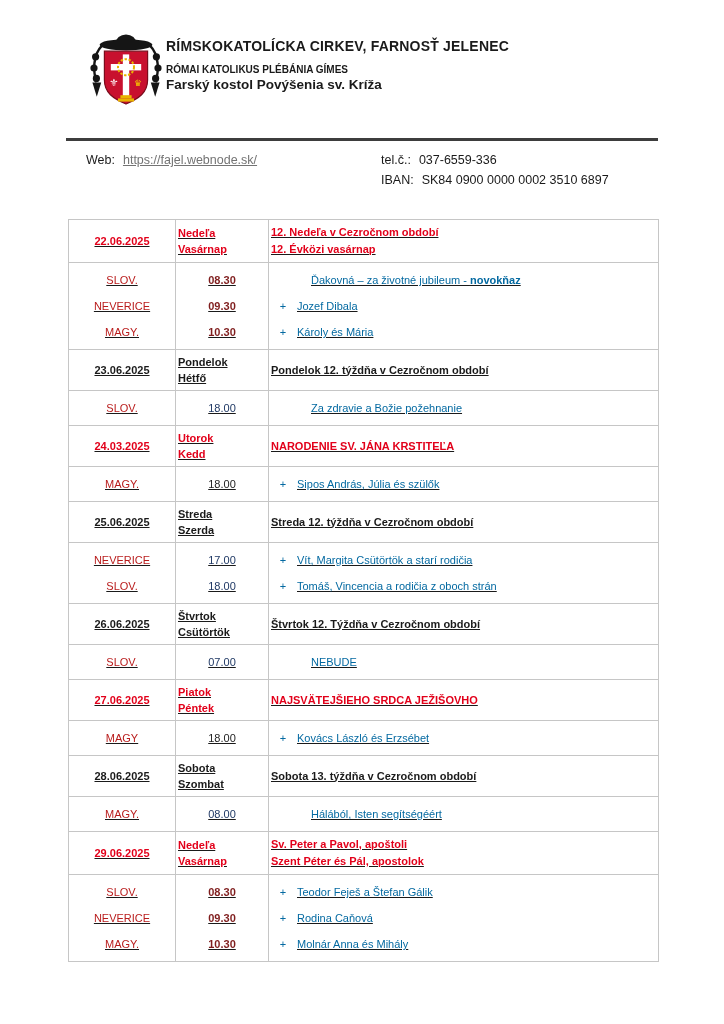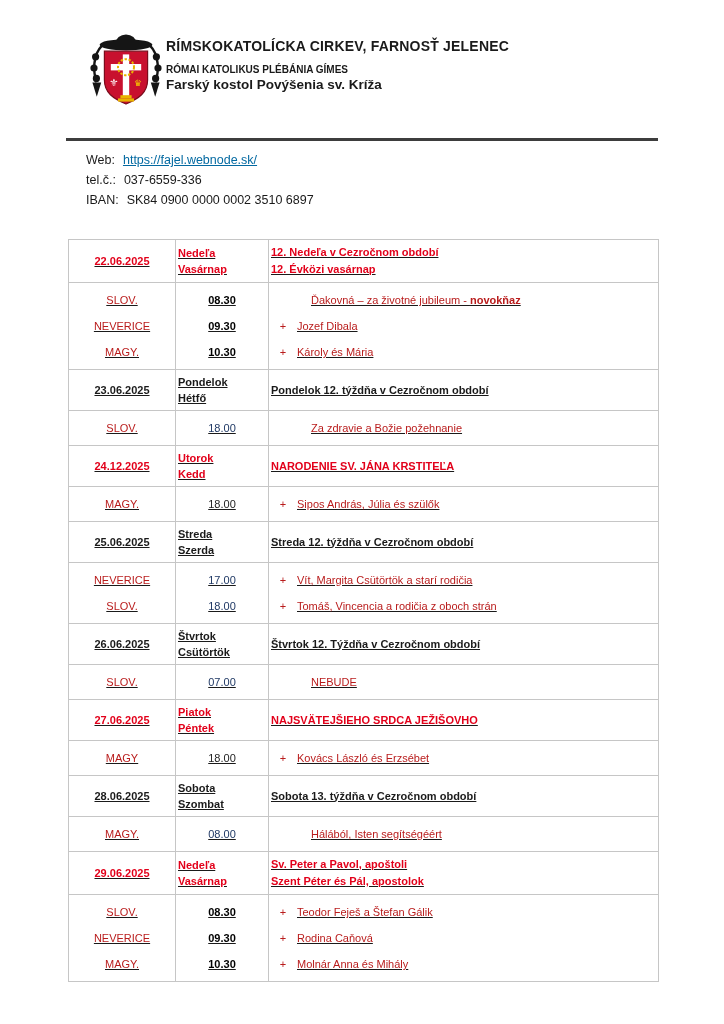--- a/index.html
+++ b/index.html
@@ -14,26 +14,26 @@
   
   .header { display:flex; align-items:flex-start; padding:26px 66px 0 86px; }
   .coa { width:80px; height:100px; flex:0 0 auto; }
   .titles { flex:1; text-align:left; padding-top:12px; }
   .title-sk { font-size:14px; font-weight:bold; letter-spacing:.2px; }
   .title-hu { font-size:10px; font-weight:bold; margin-top:10px; }
   .title-sub { font-size:13.5px; font-weight:bold; margin-top:2px; }
   .rule { height:3px; background:#3d3d3d; margin:12px 66px 0 66px; }
 
   
-  .contact { display:flex; padding:12px 66px 0 86px; font-size:12.5px;flex-direction:column; }
+  .contact { display:flex; padding:12px 66px 0 86px; font-size:12.5px; }
   .contact-left { width:295px; }
   .contact-right { flex:1; }
   .contact-line { display:flex; margin-bottom:6px; white-space:nowrap; }
   .contact-line .lbl { margin-right:8px; }
-  a.weblink { color:#0369a1; text-decoration:underline; }
+  a.weblink { color:#737373; text-decoration:underline; }
 
   
   table.sched {
     border-collapse:collapse; table-layout:fixed;
     margin:26px 13px 0 68px; width:590px;
     font-size:11px;
     text-decoration:underline;
   }
   td { border:1px solid #c6c6c6; vertical-align:middle; background:#fff; }
   col.c1 { width:107px; } col.c2 { width:93px; } col.c3 { width:390px; }
@@ -42,22 +42,22 @@
   tr.day-head td.c-date { text-align:center; }
   tr.day-head td.c-day  { line-height:16px; }
   tr.day-head td.c-title{ text-align:left; line-height:17px; }
   tr.day-head.red td { color:#E2001A; }
   tr.day-head.black td { color:#1a1a1a; }
 
   tr.mass td { padding:4px 0; }
   .line { height:26px; line-height:26px; }
   td.c-langs { text-align:center; color:#b91c1c; }
   td.c-times { text-align:center; }
-  td.c-ints  { text-align:left; color:#b91c1c; padding-left:8px !important; }
-  .tm-red   { color:#000000; font-weight:bold; }
+  td.c-ints  { text-align:left; color:#0369a1; padding-left:8px !important; }
+  .tm-red   { color:#7f1d1d; font-weight:bold; }
   .tm-blue  { color:#1F3864; }
   .tm-black { color:#222222; }
   .int-line .plus { display:inline-block; width:12px; margin-right:8px; text-align:center; }
   .int-line.indent { padding-left:34px; }
   .bold-part { font-weight:bold; }
 </style>
 </head>
 <body>
 
 <div class="page">
@@ -171,21 +171,21 @@
             <div class="line">SLOV.</div>
           </td>
           <td class="c-times">
             <div class="line tm-blue">18.00</div>
           </td>
           <td class="c-ints">
             <div class="line int-line indent"><span>Za zdravie a Božie požehnanie</span></div>
           </td>
         </tr>
         <tr class="day-head red">
-          <td class="c-date">24.12.2025</td>
+          <td class="c-date">24.03.2025</td>
           <td class="c-day">
             <div>Utorok</div>
             <div>Kedd</div>
           </td>
           <td class="c-title">
             <div>NARODENIE SV. JÁNA KRSTITEĽA</div>
           </td>
         </tr>
         <tr class="mass">
           <td class="c-langs">

